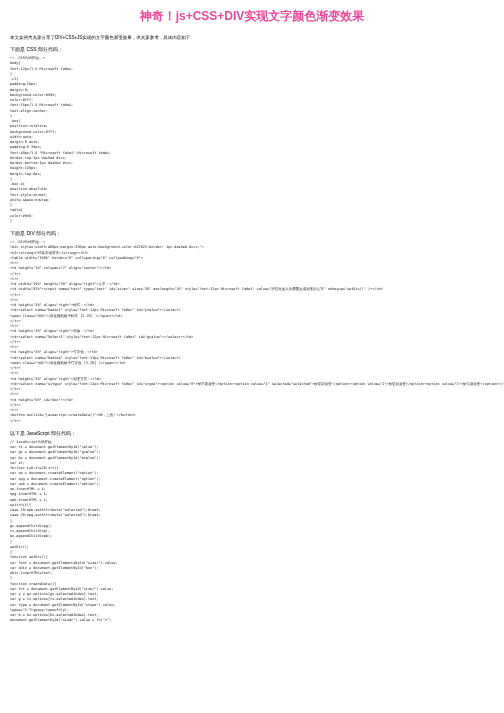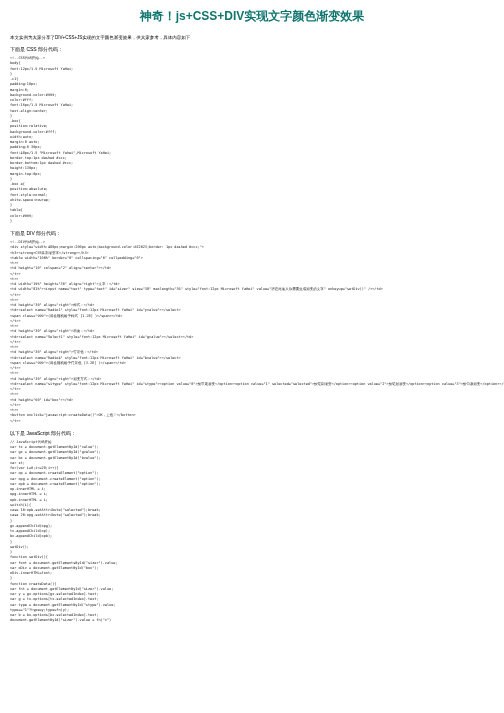--- a/index.html
+++ b/index.html
@@ -8,21 +8,21 @@
     font-size: 4px;
     background: #fff;
     padding: 8px 10px;
     width: 504px;
   }
   h1 { 
     font-size: 12px; 
     font-weight: bold; 
     text-align: center; 
     margin-bottom: 10px;
-    color: #0f766e;
+    color: #ec4899;
   }
   .subtitle {
     font-size: 4.5px;
     color: #000;
     margin-bottom: 6px;
   }
   .section-header {
     font-size: 5px;
     color: #000;
     margin: 6px 0 4px 0;

